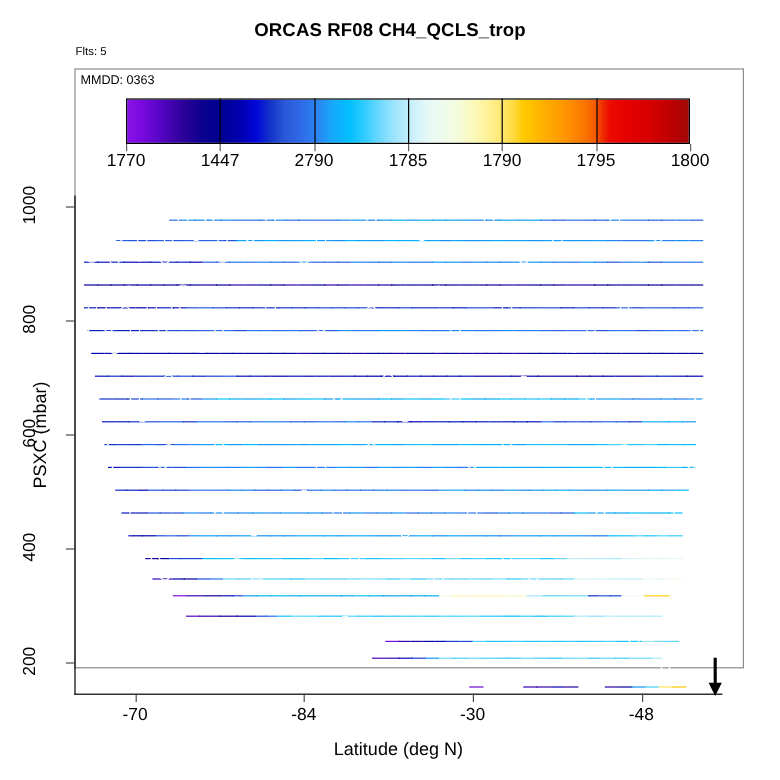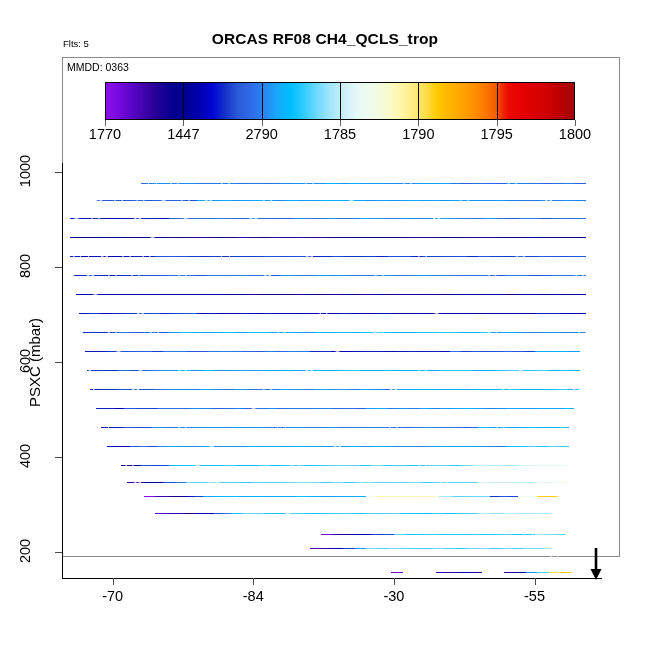--- a/index.html
+++ b/index.html
@@ -17,21 +17,21 @@
   #stage {
     position: absolute;
     left: 0; top: 0;
     width: 650px;
     height: 650px;
     background: #ffffff;
   }
   
   .fig-title {
     position: absolute;
-    left: 0; top: 30px;
+    left: 0; top: 17px;
     width: 650px;
     text-align: center;
     font-size: 15.5px;
     font-weight: bold;
     color: #000000;
     letter-spacing: 0.1px;
   }
   
   .flts-note {
     position: absolute;
@@ -1341,30 +1341,31 @@
   <div class="axis-line-x"></div>
   <div class="axis-line-y"></div>
   <div id="xticks">
       <div class="xtick" style="left: 112.625px;"></div>
       <div class="xtick-lab" style="left: 112.625px;">-70</div>
       <div class="xtick" style="left: 253.25px;"></div>
       <div class="xtick-lab" style="left: 253.25px;">-84</div>
       <div class="xtick" style="left: 393.875px;"></div>
       <div class="xtick-lab" style="left: 393.875px;">-30</div>
       <div class="xtick" style="left: 534.5px;"></div>
-      <div class="xtick-lab" style="left: 534.5px;">-55</div>
+      <div class="xtick-lab" style="left: 534.5px;">-48</div>
     </div>
   <div id="yticks">
       <div class="ytick" style="top: 551.914px;"></div>
       <div class="ytick-lab" style="left: 2px; top: 542.914px;">200</div>
       <div class="ytick" style="top: 457.057px;"></div>
       <div class="ytick-lab" style="left: 2px; top: 448.057px;">400</div>
       <div class="ytick" style="top: 362.2px;"></div>
       <div class="ytick-lab" style="left: 2px; top: 353.2px;">600</div>
       <div class="ytick" style="top: 267.343px;"></div>
       <div class="ytick-lab" style="left: 2px; top: 258.343px;">800</div>
       <div class="ytick" style="top: 172.486px;"></div>
       <div class="ytick-lab" style="left: 2px; top: 163.486px;">1000</div>
     </div>
 
   <div class="ylabel">PSXC (mbar)</div>
+  <div class="xlabel">Latitude (deg N)</div>
 
 </div>
 
 </body></html>

